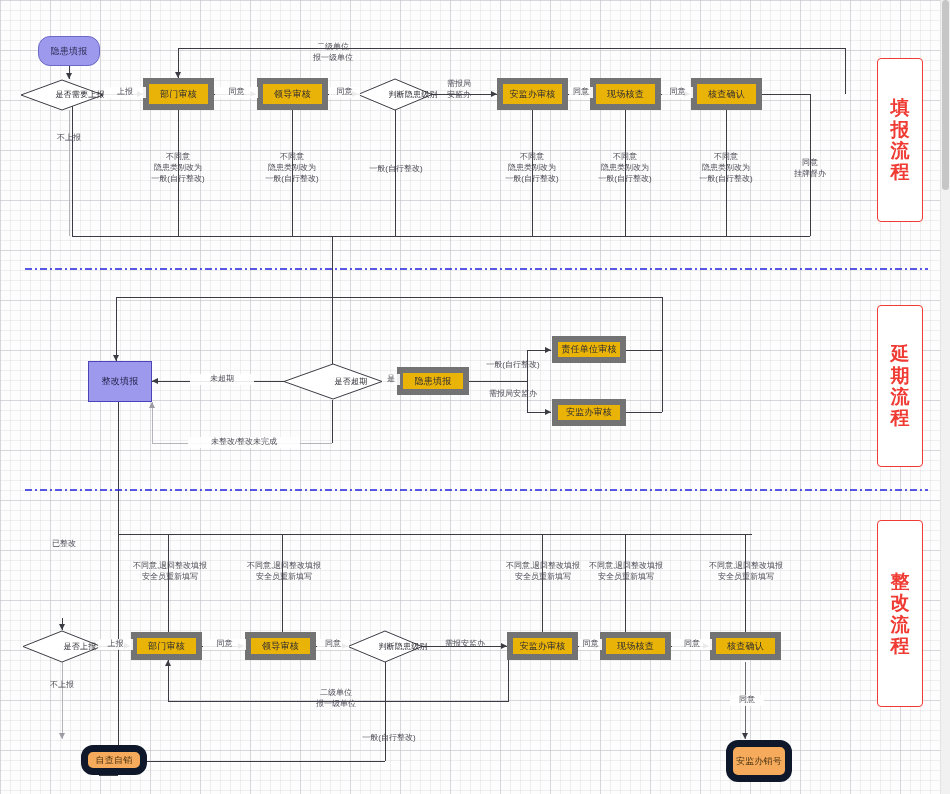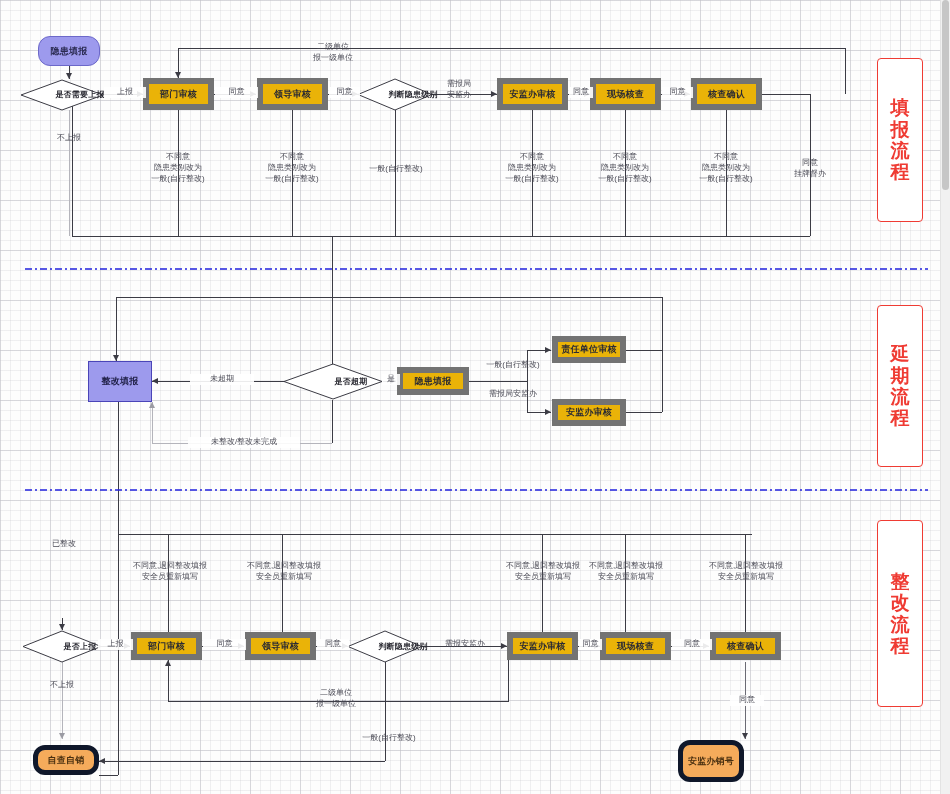--- a/index.html
+++ b/index.html
@@ -27,42 +27,42 @@
   .node{
     position:absolute;
     box-sizing:border-box;
     display:flex;align-items:center;justify-content:center;
     text-align:left;
     font-size:9px;
     color:#2b2b33;
     line-height:1.15;
     letter-spacing:.2px;
     z-index:3;
-    font-weight:bold;
   }
   .proc{
     background:#eab308;
     border:6px solid #737373;
   }
   .startpill{
     background:#9d9aed;
     border:1px solid #6c68c9;
     border-radius:12px;
     color:#2b2b52;
   }
   .fillbox{
     background:#9d9aed;
     border:1px solid #4a44b8;
     color:#22224a;
   }
   .endpill{
     background:#f5ab5b;
-    border:5px solid #0f172a;
+    border:7px solid #0f172a;
     border-radius:12px;
     color:#4a3010;
+    margin-left:48px;
   }
   .diamond{
     background:transparent;
     border:none;
     font-size:8px;
     padding-left:36px;
   }
   .diamond .dshape{
     position:absolute;inset:0;
   }

